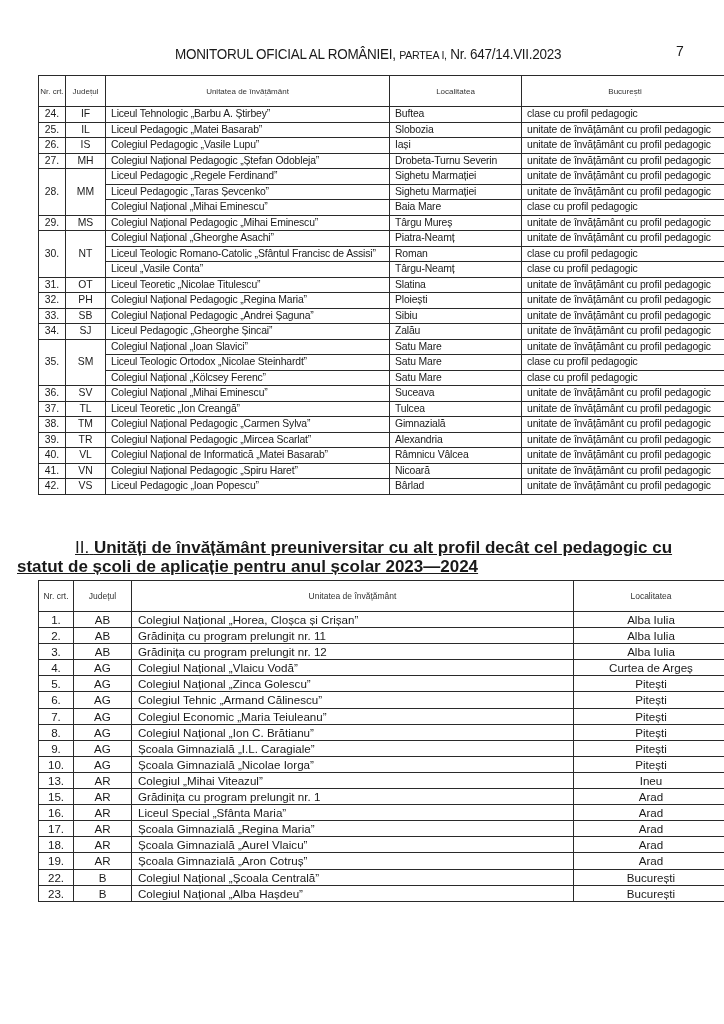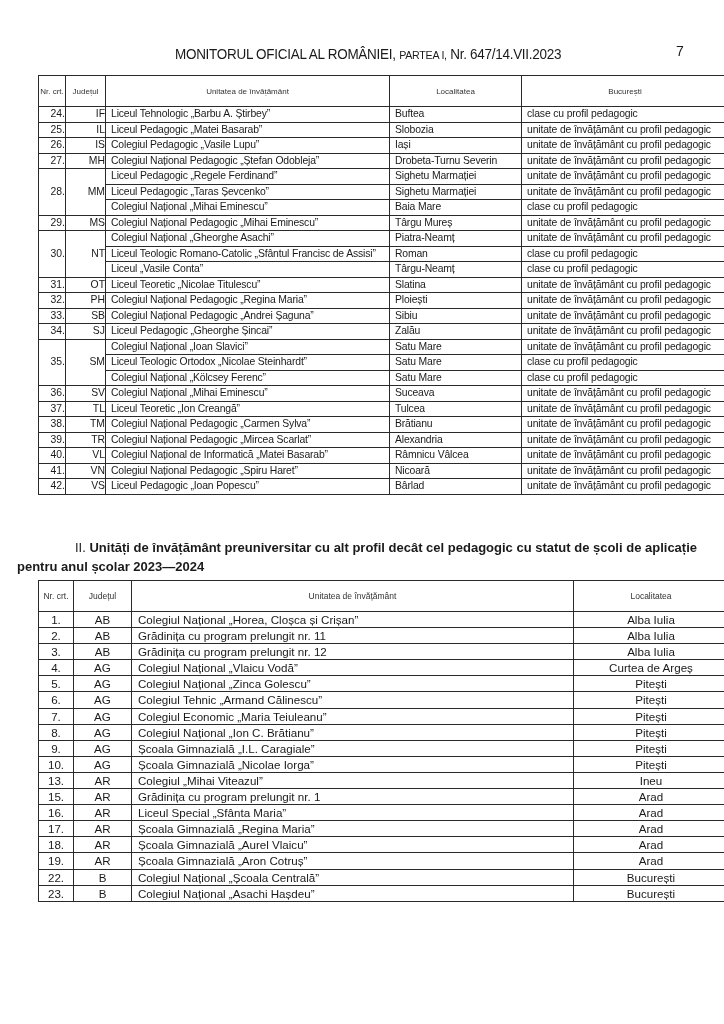--- a/index.html
+++ b/index.html
@@ -7,25 +7,25 @@
   .header { position:absolute; top:46px; left:0; width:724px; height:20px; }
   .header-title { position:absolute; left:175px; top:0; font-size:14.5px; letter-spacing:-0.3px; transform:scaleX(0.93); transform-origin:left; white-space:nowrap; }
   .header-title .small { font-size:11.5px; }
   .page-num { position:absolute; left:676px; top:-3px; font-size:14px; }
 
   table { border-collapse:collapse; position:absolute; table-layout:fixed;margin-left:21px; }
   td, th { border:1px solid #2a2a2a; padding:0; overflow:hidden; white-space:nowrap; }
   #t1 { left:17px; top:75px; width:690px; }
   #t1 th { font-weight:normal; font-size:8px; height:30px; color:#333; }
   #t1 td { font-size:10.4px; height:14.5px; line-height:14.5px; }
-  #t1 td.nr, #t1 td.jud { text-align:right; }
+  #t1 td.nr, #t1 td.jud { text-align:center; }
   #t1 td.txt { padding-left:5px; letter-spacing:-0.15px; }
   #t1 { border:1.5px solid #222; }
 
-  .section-title { position:absolute; left:17px; top:538px; width:690px; font-size:13px; line-height:19px; }
+  .section-title { position:absolute; left:17px; top:538px; width:690px; font-size:17px; line-height:19px;text-decoration:underline; }
   .section-title .roman { padding-left:58px; }
   .section-title b { font-weight:bold; }
 
   #t2 { left:17px; top:580px; width:690px; border:1.5px solid #222; }
   #t2 th { font-weight:normal; font-size:8.5px; height:30px; color:#333; }
   #t2 td { font-size:11.6px; height:15.1px; line-height:15.1px; }
   #t2 td.nr, #t2 td.jud, #t2 td.loc { text-align:center; }
   #t2 td.txt { padding-left:6px; }
 </style>
 </head>
@@ -183,21 +183,21 @@
         <td class="nr" rowspan="1">37.</td>
         <td class="jud" rowspan="1">TL</td>
         <td class="txt">Liceul Teoretic „Ion Creangă”</td>
         <td class="txt">Tulcea</td>
         <td class="txt">unitate de învățământ cu profil pedagogic</td>
       </tr>
       <tr>
         <td class="nr" rowspan="1">38.</td>
         <td class="jud" rowspan="1">TM</td>
         <td class="txt">Colegiul Național Pedagogic „Carmen Sylva”</td>
-        <td class="txt">Brătianu</td>
+        <td class="txt">Gimnazială</td>
         <td class="txt">unitate de învățământ cu profil pedagogic</td>
       </tr>
       <tr>
         <td class="nr" rowspan="1">39.</td>
         <td class="jud" rowspan="1">TR</td>
         <td class="txt">Colegiul Național Pedagogic „Mircea Scarlat”</td>
         <td class="txt">Alexandria</td>
         <td class="txt">unitate de învățământ cu profil pedagogic</td>
       </tr>
       <tr>
@@ -343,17 +343,17 @@
       </tr>
       <tr>
         <td class="nr">22.</td>
         <td class="jud">B</td>
         <td class="txt">Colegiul Național „Școala Centrală”</td>
         <td class="loc">București</td>
       </tr>
       <tr>
         <td class="nr">23.</td>
         <td class="jud">B</td>
-        <td class="txt">Colegiul Național „Asachi Hașdeu”</td>
+        <td class="txt">Colegiul Național „Alba Hașdeu”</td>
         <td class="loc">București</td>
       </tr>
     </tbody>
 </table>
 
 </body></html>

